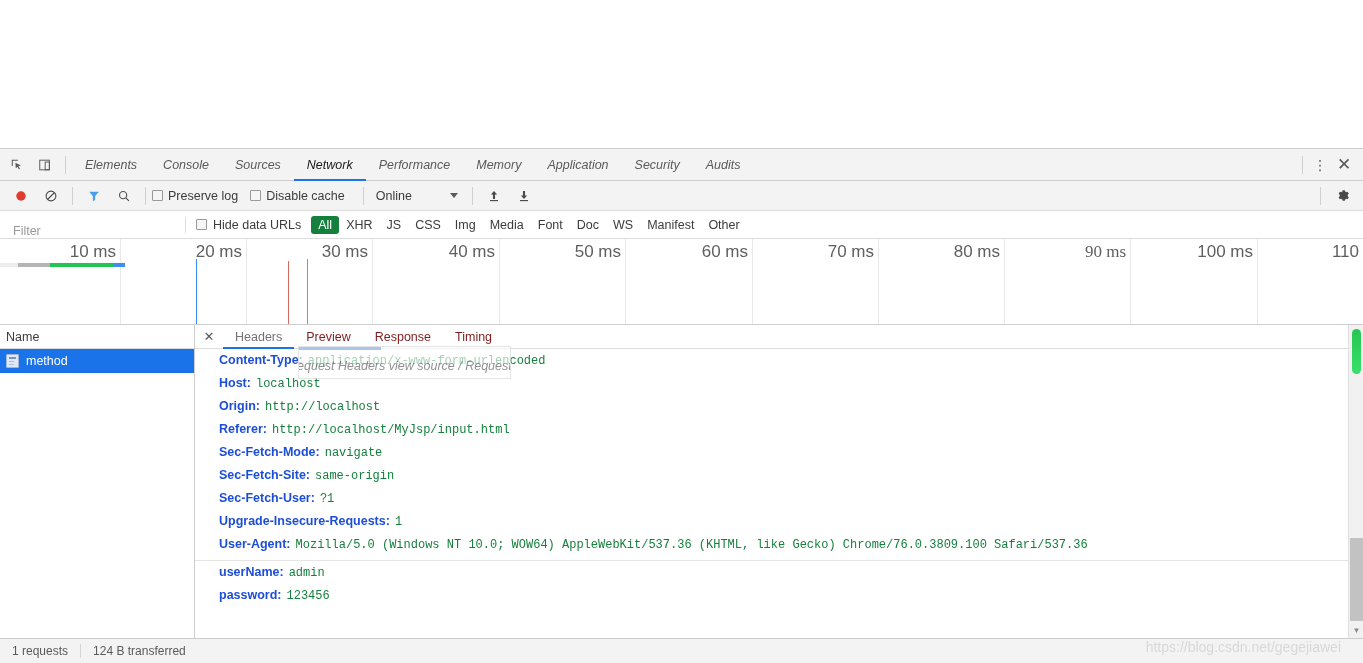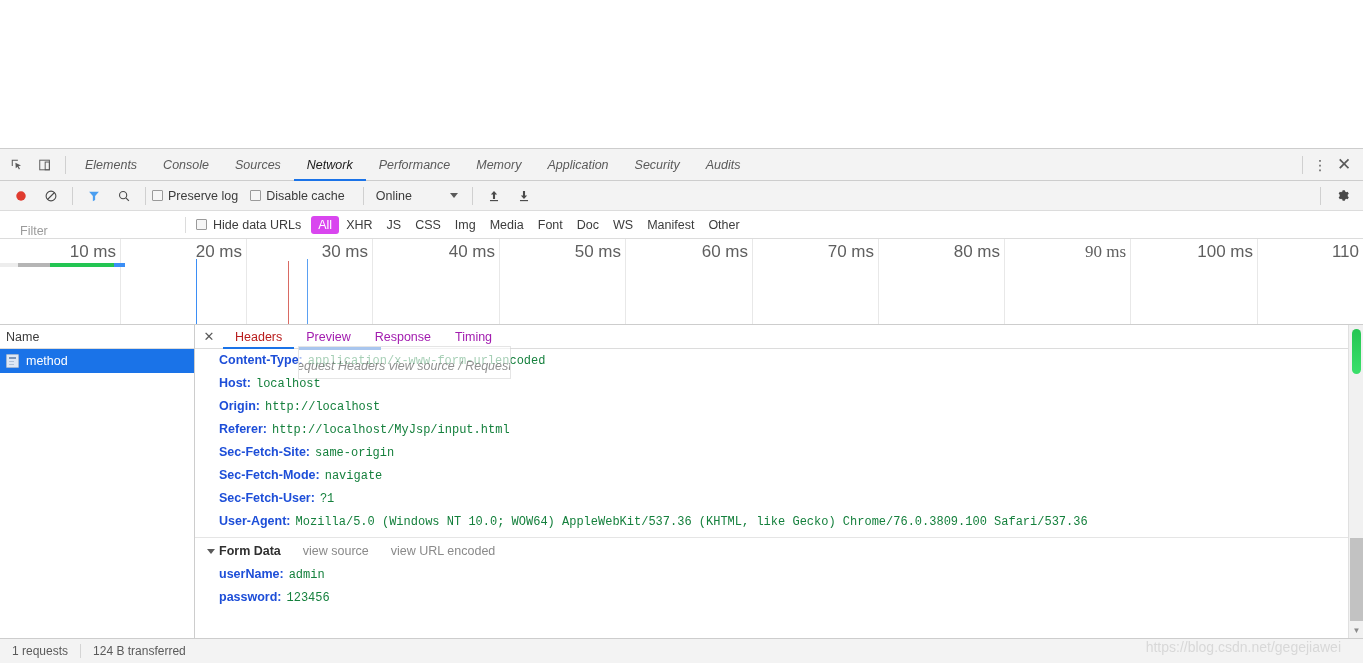--- a/index.html
+++ b/index.html
@@ -72,31 +72,31 @@
   .nettoolbar-right { margin-left:auto; display:flex; align-items:center; padding-right:6px; }
 
   
   .filterbar {
     height:28px; min-height:28px; background:#fff;
     border-bottom:1px solid #dcdcdc;
     display:flex; align-items:center; position:relative;
   }
   .filter-input {
     width:185px; height:28px; border:none; outline:none; background:transparent;
-    font-size:12.5px; color:#8b5cf6; padding:0 20px;
+    font-size:12.5px; color:#8b5cf6; padding:0 13px;
     font-family:"Liberation Sans", sans-serif;
     margin-top:12px;
   }
   .filter-input::placeholder { color:#9b9b9b; }
   .filterbar .sep { width:1px; height:16px; background:#dcdcdc; }
   .hide-urls { display:flex; align-items:center; gap:6px; margin:0 10px; font-size:12.5px; color:#3c3c3c; }
   .ftype {
     font-size:12.5px; color:#3c3c3c; padding:2px 7px; border-radius:3px; white-space:nowrap;
   }
-  .ftype.sel { background:#d946ef; color:#fff; }
+  .ftype.sel { background:#15803d; color:#fff; }
 
   
   .overview {
     height:86px; min-height:86px; position:relative; background:#fff;
     border-bottom:1px solid #cdcdcd; overflow:hidden;
   }
   .ov-grid { position:absolute; inset:0; }
   .ov-tick { position:absolute; top:0; bottom:0; width:1px; background:#e8e8e8; }
   .ov-lbl {
     position:absolute; top:3px; font-size:17px; color:#5f5f5f;
@@ -141,24 +141,24 @@
   .detail-tabs {
     height:24px; min-height:24px; display:flex; align-items:stretch;
     border-bottom:1px solid #dcdcdc; background:#fff;
   }
   .dt-close {
     width:28px; display:flex; align-items:center; justify-content:center;
     color:#5a5a5a; font-size:13px;
   }
   .dtab {
     display:flex; align-items:center; padding:0 12px; font-size:12.5px;
-    color:#a21caf; border-bottom:2px solid transparent; position:relative; top:1px;
+    color:#7f1d1d; border-bottom:2px solid transparent; position:relative; top:1px;
     white-space:nowrap;
   }
-  .dtab.active { color:#b91c1c; border-bottom-color:#1a73e8; }
+  .dtab.active { color:#737373; border-bottom-color:#1a73e8; }
 
   .detail-body {
     flex:1; overflow:hidden; position:relative; padding:0;
     font-size:12.5px; color:#303030;
   }
   .hdr-line {
     display:flex; align-items:baseline; padding:4px 0 4px 24px; white-space:nowrap;
   }
   .hdr-name { font-weight:bold; color:#1d4ed8; font-family:"Liberation Sans", sans-serif; }
   .hdr-val {
@@ -443,44 +443,42 @@
           </div>
           <div class="hdr-line">
             <span class="hdr-name">Origin:</span>
             <span class="hdr-val">http://localhost</span>
           </div>
           <div class="hdr-line">
             <span class="hdr-name">Referer:</span>
             <span class="hdr-val">http://localhost/MyJsp/input.html</span>
           </div>
           <div class="hdr-line">
+            <span class="hdr-name">Sec-Fetch-Mode:</span>
+            <span class="hdr-val">navigate</span>
+          </div>
+          <div class="hdr-line">
             <span class="hdr-name">Sec-Fetch-Site:</span>
             <span class="hdr-val">same-origin</span>
           </div>
           <div class="hdr-line">
-            <span class="hdr-name">Sec-Fetch-Mode:</span>
-            <span class="hdr-val">navigate</span>
-          </div>
-          <div class="hdr-line">
             <span class="hdr-name">Sec-Fetch-User:</span>
             <span class="hdr-val">?1</span>
           </div>
           <div class="hdr-line">
+            <span class="hdr-name">Upgrade-Insecure-Requests:</span>
+            <span class="hdr-val">1</span>
+          </div>
+          <div class="hdr-line">
             <span class="hdr-name">User-Agent:</span>
             <span class="hdr-val">Mozilla/5.0 (Windows NT 10.0; WOW64) AppleWebKit/537.36 (KHTML, like Gecko) Chrome/76.0.3809.100 Safari/537.36</span>
           </div>
 
           <div class="section-sep"></div>
 
-          <div class="sec-head">
-            <span class="tri"></span>
-            <span class="sec-title">Form Data</span>
-            <span class="sec-link">view source</span>
-            <span class="sec-link">view URL encoded</span>
-          </div>
 
           <div class="formrow">
             <span class="hdr-name">userName:</span>
             <span class="hdr-val">admin</span>
           </div>
           <div class="formrow">
             <span class="hdr-name">password:</span>
             <span class="hdr-val">123456</span>
           </div>
         </div>

